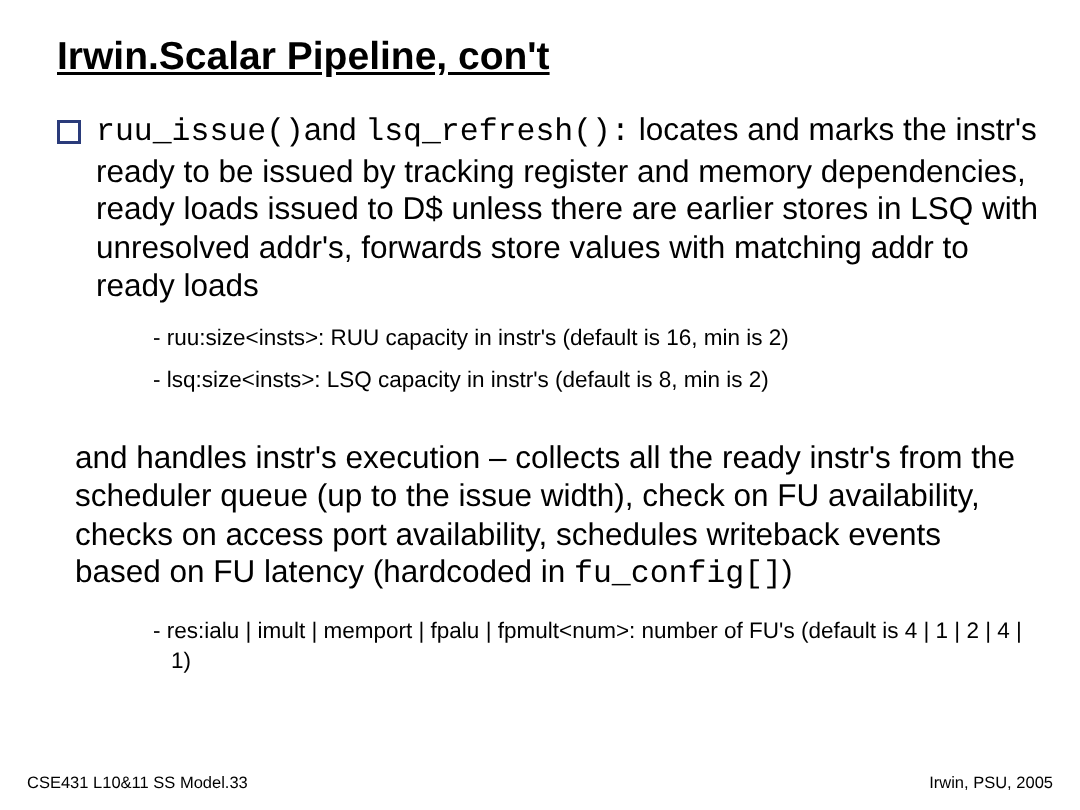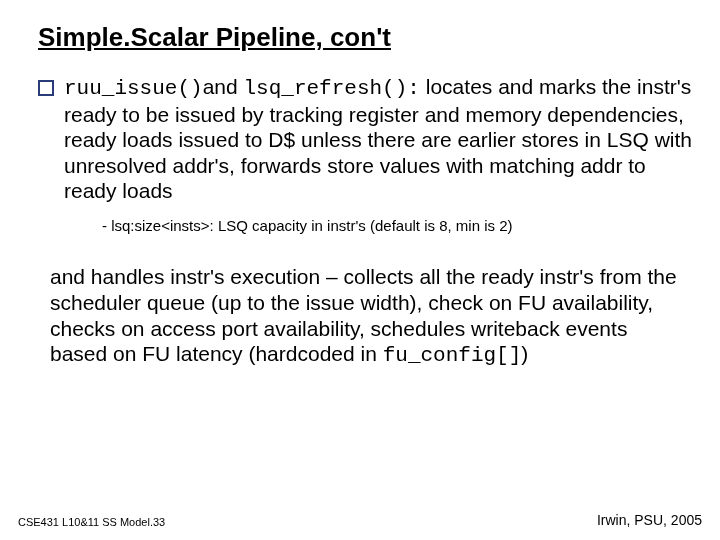--- a/index.html
+++ b/index.html
@@ -72,43 +72,47 @@
     position: absolute;
     left: 18px;
     bottom: 12px;
     font-size: 11px;
     color: #000;
   }
   .footer-right {
     position: absolute;
     right: 18px;
     bottom: 12px;
-    font-size: 14px;
+    font-size: 11px;
     color: #000;
   }
 </style>
 </head>
 <body>
 
 <div class="slide">
 
-  <div class="title">Simple.Scalar Pipeline, con't</div>
+  <div class="title">Irwin.Scalar Pipeline, con't</div>
 
   <div class="top-bullet">
     <div class="sq"></div>
     <div class="text">
       <span class="mono">ruu_issue()</span><span>and </span><span class="mono">lsq_refresh():</span><span> locates and marks the instr's ready to be issued by tracking register and memory dependencies, ready loads issued to D$ unless there are earlier stores in LSQ with unresolved addr's, forwards store values with matching addr to ready loads</span>
     </div>
   </div>
 
   <div class="dashlist">
+    <div class="dash">- ruu:size&lt;insts&gt;: RUU capacity in instr's (default is 16, min is 2)</div>
     <div class="dash">- lsq:size&lt;insts&gt;: LSQ capacity in instr's (default is 8, min is 2)</div>
   </div>
 
   <div class="para2">
     <span>and handles instr's execution – collects all the ready instr's from the scheduler queue (up to the issue width), check on FU availability, checks on access port availability, schedules writeback events based on FU latency (hardcoded in </span><span class="mono">fu_config[]</span><span>)</span>
   </div>
 
+  <div class="dashlist2">
+    <div class="dash">- res:ialu | imult | memport | fpalu | fpmult&lt;num&gt;: number of FU's (default is 4 | 1 | 2 | 4 | 1)</div>
+  </div>
 
   <div class="footer-left">CSE431 L10&amp;11 SS Model.33</div>
   <div class="footer-right">Irwin, PSU, 2005</div>
 
 </div>
 
 </body></html>

